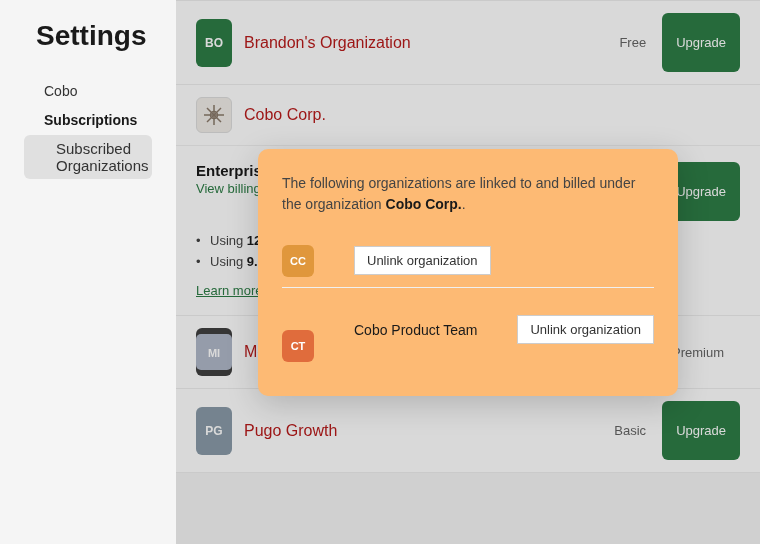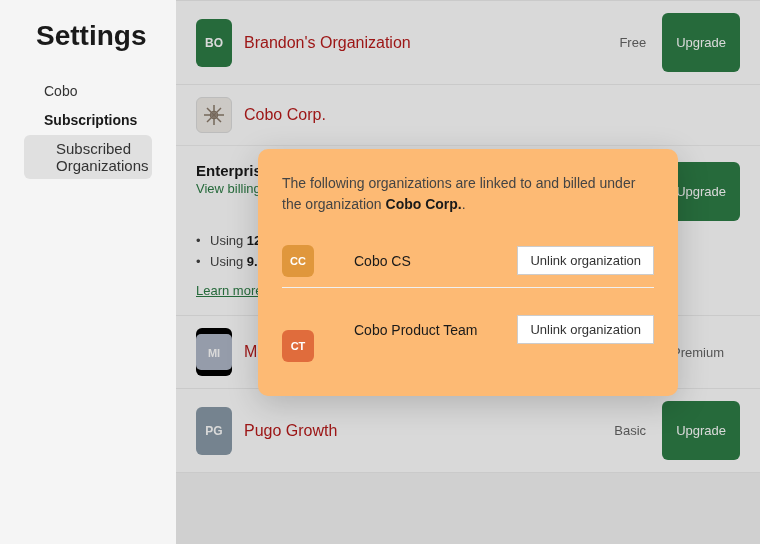--- a/index.html
+++ b/index.html
@@ -83,21 +83,21 @@
       justify-content: center;
       font-size: 12px;
       font-weight: 700;
       color: #fff;
       flex-shrink: 0;
       margin-right: 12px;
       overflow: hidden;
     }
 
     .org-avatar.bo { background: #2d7d46; }
-    .org-avatar.mortus { background: #000000; }
+    .org-avatar.mortus { background: #404040; }
     .org-avatar.pugo { background: #8a9ba8; }
 
     .org-avatar-img {
       width: 36px;
       height: 36px;
       border-radius: 6px;
       border: 1px solid #ddd;
       display: flex;
       align-items: center;
       justify-content: center;
@@ -357,21 +357,20 @@
   </div>
 
   <div class="popup-overlay">
     <div class="popup">
       <p class="popup-text">
         <span>The following organizations are linked to and billed under the organization </span><strong>Cobo Corp.</strong><span>.</span>
       </p>
 
       <div class="linked-org-row">
         <div class="linked-avatar cc">CC</div>
-        <span class="linked-org-name">Cobo CS</span>
         <button class="btn-unlink">Unlink organization</button>
       </div>
 
       <div class="linked-org-row">
         <div class="linked-avatar ct">CT</div>
         <span class="linked-org-name">Cobo Product Team</span>
         <button class="btn-unlink">Unlink organization</button>
       </div>
     </div>
   </div>

